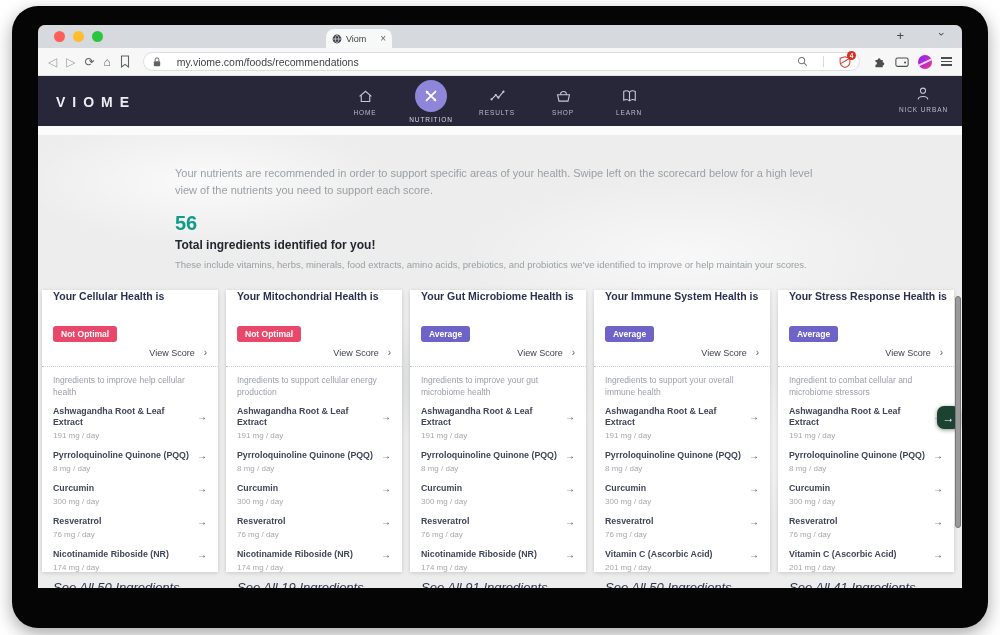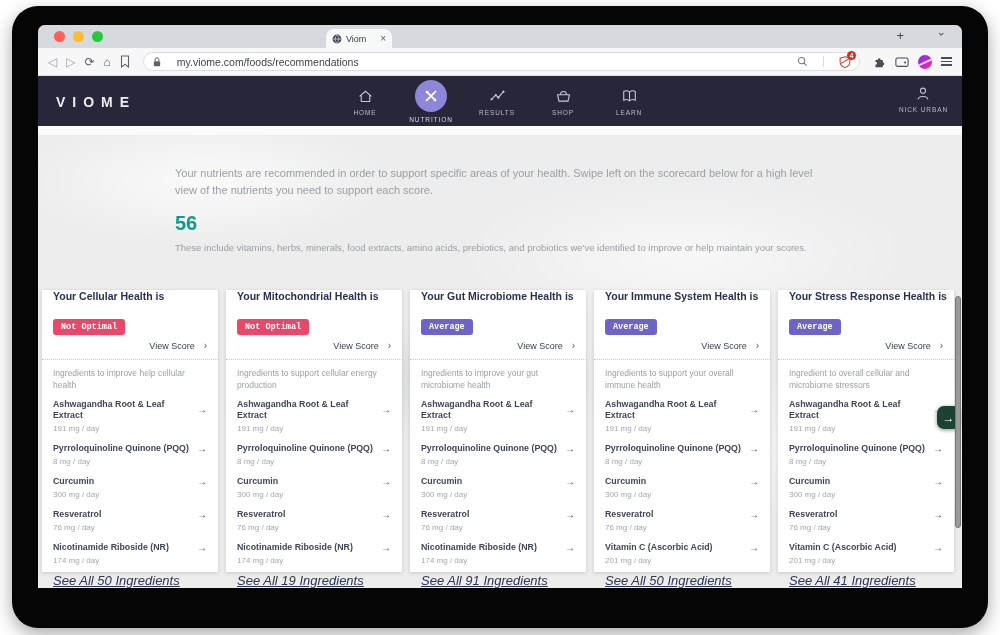--- a/index.html
+++ b/index.html
@@ -72,22 +72,22 @@
   .sup-heading { font-size:9.5px; font-weight:bold; letter-spacing:1.6px; color:#33383f; }
   .sup-desc { margin-top:22px; font-size:11px; line-height:1.55; color:#9aa0a5; width:648px; }
   .count-num { margin-top:13px; font-size:20px; color:#0f9c8b; font-weight:bold; }
   .count-title { font-size:12px; font-weight:bold; color:#23262e; margin-top:3px; }
   .count-desc { font-size:9.5px; color:#9aa0a5; margin-top:7px; }
 
   .cards-row { position:absolute; left:4px; top:164px; display:flex; gap:8px; }
   .card { width:176px; height:282px; background:#fff; box-shadow:0 1px 4px rgba(60,64,67,.20);
           padding:0 11px 10px; position:relative; }
   .card-title { font-size:10.5px; font-weight:bold; color:#2a3150; white-space:nowrap; }
-  .badge { display:inline-block; margin-top:17px; padding:3px 8px; border-radius:3px;
-           color:#fff; font-size:8.5px; font-weight:bold;font-family:Liberation Mono, monospace; }
+  .badge { display:inline-block; margin-top:24px; padding:3px 8px; border-radius:3px;
+           color:#fff; font-size:8.5px; font-weight:bold; }
   .view-score { display:flex; justify-content:flex-end; align-items:center; gap:9px;
                 margin-top:5px; font-size:9px; color:#3c4150; cursor:pointer; }
   .view-chev { color:#5b6070; font-size:10px; }
   .card-divider { border-top:1.5px dotted #c7cbcf; margin:8px -11px; }
   .card-desc { font-size:8.5px; color:#9a9fa6; line-height:1.4; min-height:26px; }
   .ing-list { list-style:none; }
   .ing { padding:5px 0 5px; cursor:pointer; }
   .ing-top { display:flex; justify-content:space-between; align-items:center; }
   .ing-name { font-size:8.8px; color:#3f4658; font-weight:bold; line-height:1.25; max-width:142px; }
   .ing-arrow { font-size:10px; color:#3f4658; }
@@ -242,20 +242,21 @@
           <span class="nav-label">NICK URBAN</span>
         </div>
       </div>
 
       <div class="content">
         <div class="white-strip"></div>
 
         <div class="section">
           <p class="sup-desc">Your nutrients are recommended in order to support specific areas of your health. Swipe left on the scorecard below for a high level view of the nutrients you need to support each score.</p>
           <div class="count-num">56</div>
+          <div class="count-title">Total ingredients identified for you!</div>
           <div class="count-desc">These include vitamins, herbs, minerals, food extracts, amino acids, prebiotics, and probiotics we've identified to improve or help maintain your scores.</div>
         </div>
 
         <div class="cards-row">
   <article class="card">
     <h3 class="card-title">Your Cellular Health is</h3>
     <div><span class="badge" style="background: rgb(233, 72, 107);">Not Optimal</span></div>
     <div class="view-score">
       <span class="view-score-label">View Score</span>
       <span class="view-chev">›</span>
@@ -466,21 +467,21 @@
   </article>
 
   <article class="card">
     <h3 class="card-title">Your Stress Response Health is</h3>
     <div><span class="badge" style="background: rgb(110, 99, 198);">Average</span></div>
     <div class="view-score">
       <span class="view-score-label">View Score</span>
       <span class="view-chev">›</span>
     </div>
     <div class="card-divider"></div>
-    <p class="card-desc">Ingredient to overall cellular and microbiome stressors</p>
+    <p class="card-desc">Ingredient to combat cellular and microbiome stressors</p>
     <ul class="ing-list">
   <li class="ing">
     <div class="ing-top">
       <span class="ing-name">Ashwagandha Root &amp; Leaf Extract</span>
       <span class="ing-arrow">→</span>
     </div>
     <div class="ing-dose">191 mg / day</div>
   </li>
 
   <li class="ing">

